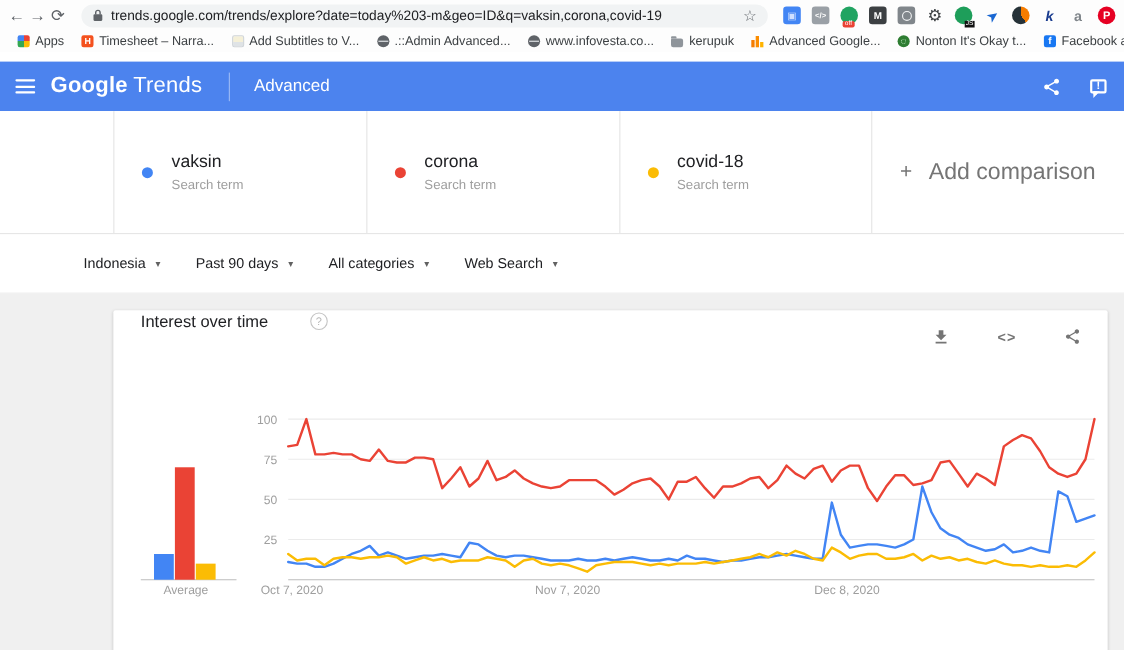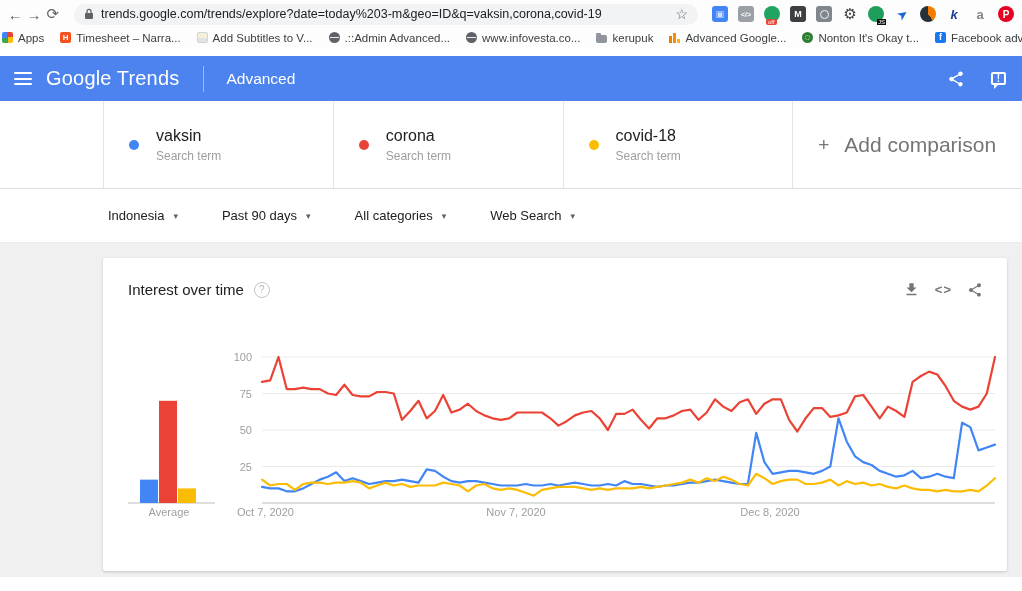--- a/index.html
+++ b/index.html
@@ -37,21 +37,21 @@
   .ext-arrow::after { content:"➤"; display:inline-block; transform:rotate(-35deg); }
   .ext-swirl { border-radius:50%; background:conic-gradient(#f57c00 0 40%, #263238 40% 100%); }
   .ext-pin { color:#1a3c8f; font-size:13px; font-style:italic; font-weight:bold; }
   .ext-pin::after { content:"k"; }
   .ext-a { color:#80868b; font-size:13px; font-weight:bold; }
   .ext-a::after { content:"a"; }
   .ext-p { background:#e60023; border-radius:50%; color:#fff; font-weight:bold; font-size:10px; }
   .ext-p::after { content:"P"; }
 
   .bookmarks { height:19px; display:flex; align-items:center; background:#fdfdfd;
-    font-size:11.5px; color:#3c4043; padding:0 2px; }
+    font-size:11.5px; color:#3c4043; padding:0 16px; }
   .bm { display:flex; align-items:center; margin-right:16px; cursor:pointer; white-space:nowrap; }
   .bm .fav { margin-right:5px; }
   .fav { width:11px; height:11px; display:inline-block; position:relative; }
   .fav-apps { background:conic-gradient(#ea4335 0 25%, #fbbc04 25% 50%, #34a853 50% 75%, #4285f4 75% 100%); border-radius:2px; }
   .fav-h { background:#f4511e; border-radius:2px; color:#fff; font-size:8px; font-weight:bold; text-align:center; line-height:11px; }
   .fav-h::after { content:"H"; }
   .fav-sub { background:linear-gradient(#f5f0d8 55%, #dfe3e6 55%); border:1px solid #cfd4d8; border-radius:2px; }
   .fav-globe { background:#5f6368; border-radius:50%; }
   .fav-globe::after { content:""; position:absolute; left:1px; right:1px; top:4.5px; height:1.5px; background:#e8eaed; }
   .fav-folder { background:#8f959b; border-radius:1px 2px 2px 2px; height:8px; margin-top:2px; }
@@ -63,55 +63,55 @@
   .fav-film::after { content:""; position:absolute; inset:3px; border:1px dotted #a5d6a7; border-radius:50%; }
   .fav-fb { background:#1877f2; border-radius:2px; color:#fff; font-size:9px; text-align:center; line-height:11px; }
   .fav-fb::after { content:"f"; font-weight:bold; }
   .white-gap { height:9px; background:#fff; }
 
   
   .theader { height:45px; background:#4c83ee; display:flex; align-items:center; color:#fff; padding:0 16px 0 0; }
   .hamburger { width:46px; display:flex; flex-direction:column; align-items:center; gap:3.5px; cursor:pointer; }
   .hamburger i { display:block; width:18px; height:2px; background:#fff; border-radius:1px; }
   .logo { font-size:20px; letter-spacing:.2px; display:flex; align-items:baseline; cursor:pointer; }
-  .logo .g { font-weight:400; }
+  .logo .g { font-weight:700; }
   .logo .t { font-weight:300; margin-left:5px; }
   .hdivider { width:1px; height:26px; background:rgba(255,255,255,.45); margin:0 22px 0 24px; }
   .hnav { font-size:15.5px; font-weight:400; cursor:pointer; }
   .hspace { flex:1; }
   .hicon { margin-left:26px; cursor:pointer; display:flex; align-items:center; }
   .fb-icon { width:15px; height:13px; border:2px solid #fff; border-radius:2px; position:relative;
     display:flex; align-items:center; justify-content:center; font-size:10px; font-weight:bold; }
   .fb-icon::after { content:"!"; }
   .fb-icon::before { content:""; position:absolute; bottom:-6px; left:1px;
     border:3px solid transparent; border-top-color:#fff; border-left-color:#fff; }
 
   
-  .cards-row { height:88px; display:flex; background:#fff; border-bottom:1px solid #e0e0e0; }
+  .cards-row { height:112px; display:flex; background:#fff; border-bottom:1px solid #e0e0e0; }
   .cards-spacer { width:103px; }
   .ccell { flex:1; border-left:1px solid #e4e4e4; display:flex; align-items:center; padding-left:25px; cursor:pointer; }
   .dot { width:10px; height:10px; border-radius:50%; flex:0 0 auto; }
   .cinfo { margin-left:17px; }
   .cterm { font-size:16px; color:#202124; }
   .csub { font-size:12px; color:#9e9e9e; margin-top:4px; }
   .addcell { color:#757575; }
   .plus { font-size:19px; margin-right:15px; }
   .addlabel { font-size:21px; }
 
   
-  .filters { height:54px; display:flex; align-items:center; background:#fff; padding-left:108px; gap:44px;
+  .filters { height:54px; display:flex; align-items:center; background:#fff; padding-left:76px; gap:32px;
     border-bottom:1px solid #ececec; }
   .fitem { display:flex; align-items:center; font-size:13px; color:#202124; cursor:pointer; }
   .caret { font-size:9px; color:#616161; margin-left:9px; }
 
   
   .gray { height:334px; background:#f0f0f0; padding-top:15px; }
   .card { margin-left:103px; width:904px; height:313px; background:#fff; border-radius:2px;
     box-shadow:0 1px 3px rgba(0,0,0,.18); }
-  .card-head { display:flex; align-items:center; padding:17px 24px 0 25px; height:46px; }
+  .card-head { display:flex; padding:2px 24px 0 25px; height:46px;gap:28px; }
   .ptitle { font-size:15px; color:#202124; }
   .help { width:16px; height:16px; border:1.5px solid #c4c4c4; border-radius:50%; color:#b5b5b5;
     font-size:10px; display:flex; align-items:center; justify-content:center; margin-left:10px; cursor:pointer; }
   .phspace { flex:1; }
   .picon { margin-left:15px; cursor:pointer; display:flex; align-items:center; color:#757575; }
   .picon-code { font-size:13px; letter-spacing:1px; color:#757575; font-weight:bold; }
   svg.chart text { font-family:"Liberation Sans", sans-serif; }
 </style>
 </head>
 <body>

